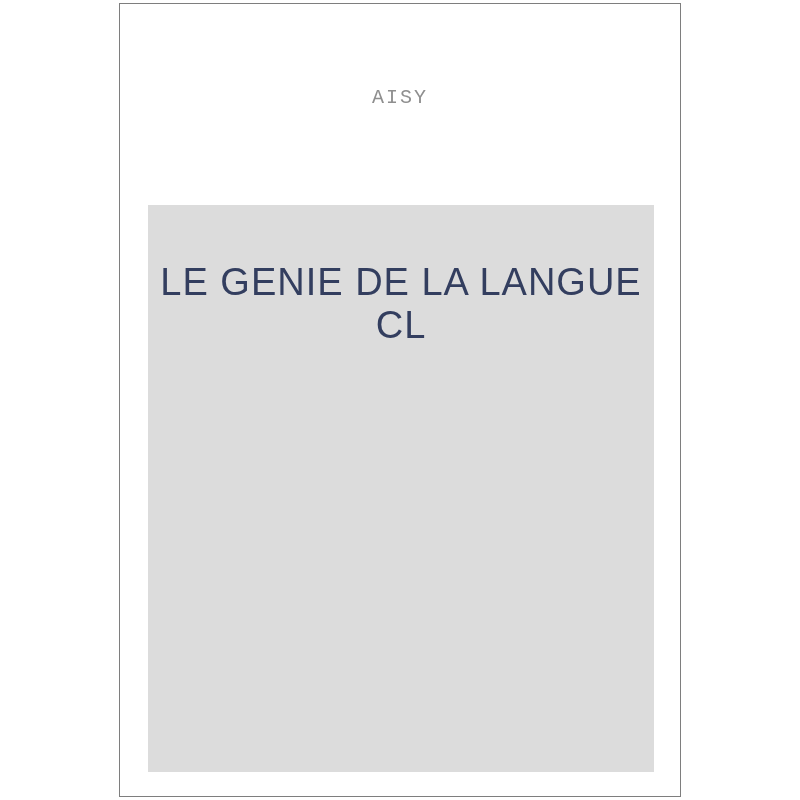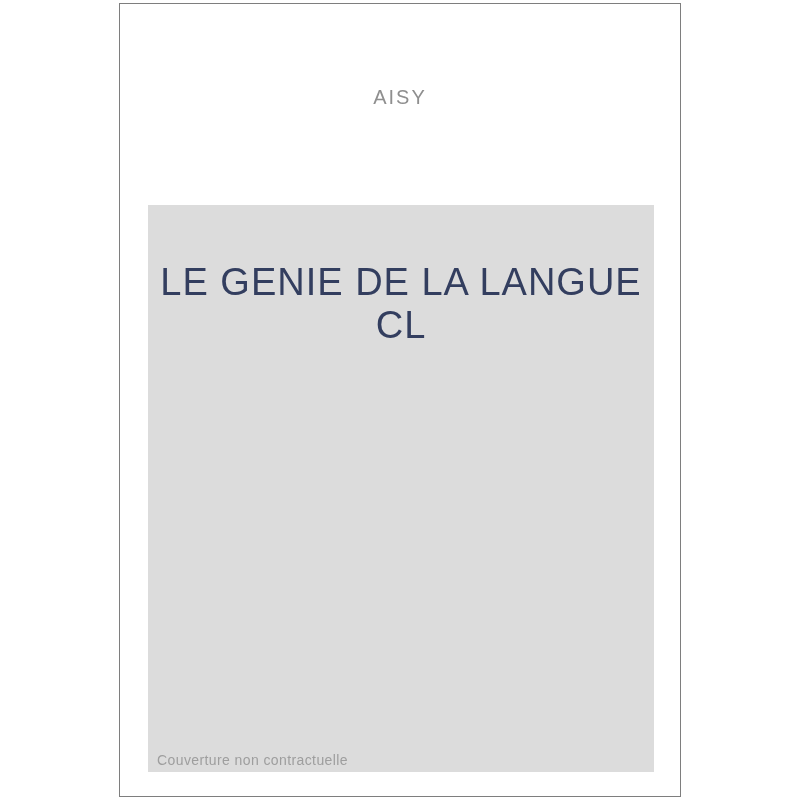--- a/index.html
+++ b/index.html
@@ -36,20 +36,21 @@
   .author {
     position: absolute;
     top: 82px;
     left: 0;
     width: 100%;
     text-align: center;
     font-size: 20px;
     font-weight: 400;
     letter-spacing: 2px;
     color: var(--author-color);
+    font-family: Liberation Mono, monospace;
   }
   .cover-box {
     position: absolute;
     left: 28px;
     top: 201px;
     width: 506px;
     height: 567px;
     background: var(--cover-background);
   }
   .cover-title {
@@ -72,15 +73,14 @@
     color: var(--footnote-color);
   }
 </style>
 </head>
 <body>
 
 <div class="book-page">
   <div class="author">AISY</div>
   <div class="cover-box">
     <div class="cover-title">LE GENIE DE LA LANGUE CL</div>
-    <div class="cover-footnote">Couverture non contractuelle</div>
   </div>
 </div>
 
 </body></html>

